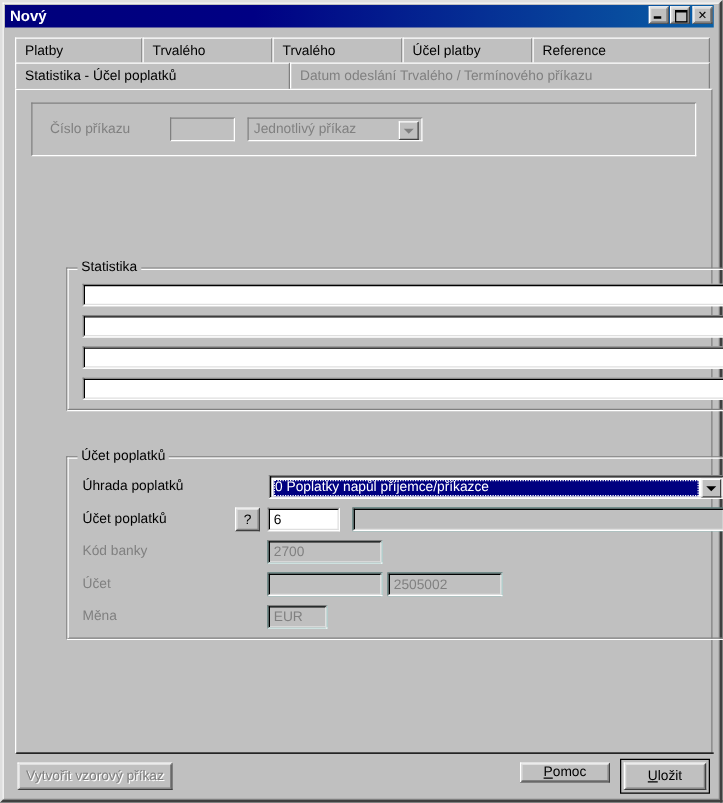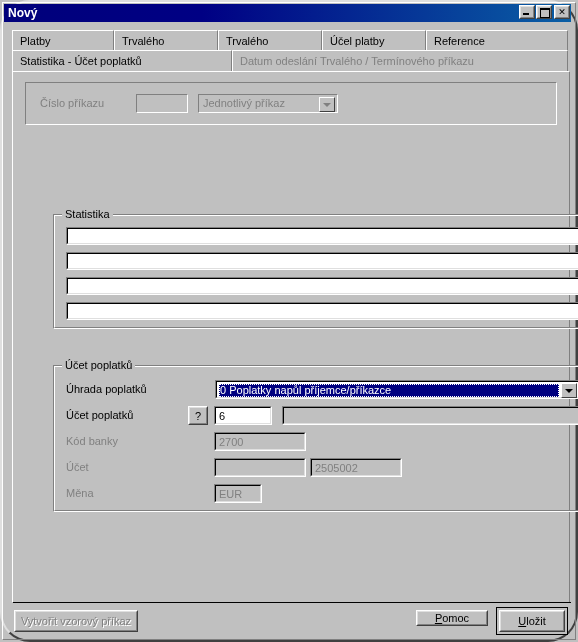--- a/index.html
+++ b/index.html
@@ -21,21 +21,20 @@
     position: absolute;
     left: 0; top: 0;
     width: 578px;
     height: 642px;
     box-sizing: border-box;
     background: #c0c0c0;
     border-top: 2px solid #dfdfdf;
     border-left: 2px solid #dfdfdf;
     border-right: 2px solid #404040;
     border-bottom: 2px solid #404040;
-    border-radius: 30px;
   }
   #window-inner {
     position: absolute;
     left: 0; top: 0; right: 0; bottom: 0;
     border-top: 1px solid #ffffff;
     border-left: 1px solid #ffffff;
     border-right: 1px solid #808080;
     border-bottom: 1px solid #808080;
     box-sizing: border-box;
   }
@@ -484,21 +483,21 @@
 
   <div id="tabstrip">
     <div class="tabrow" id="tabrow1">
       <div class="tab" style="left:0px;   width:102px;">Platby</div>
       <div class="tab" style="left:102px; width:104px;">Trvalého</div>
       <div class="tab" style="left:206px; width:104px;">Trvalého</div>
       <div class="tab" style="left:310px; width:104px;">Účel platby</div>
       <div class="tab" style="left:414px; width:142px;">Reference</div>
     </div>
     <div class="tabrow" id="tabrow2">
-      <div class="tab active" style="left:0px; width:220px;">Statistika - Účet poplatků</div>
+      <div class="tab active" style="left:0px; width:220px;">Statistika - Účel poplatků</div>
       <div class="tab dim" style="left:220px; width:336px;">Datum odeslání Trvalého / Termínového příkazu</div>
     </div>
   </div>
 
   <div id="tabpanel">
 
     <div id="cislo-panel">
       <span id="cislo-label">Číslo příkazu</span>
       <div id="cislo-field">
         <span class="field-txt" style="color:#808080;"></span>

